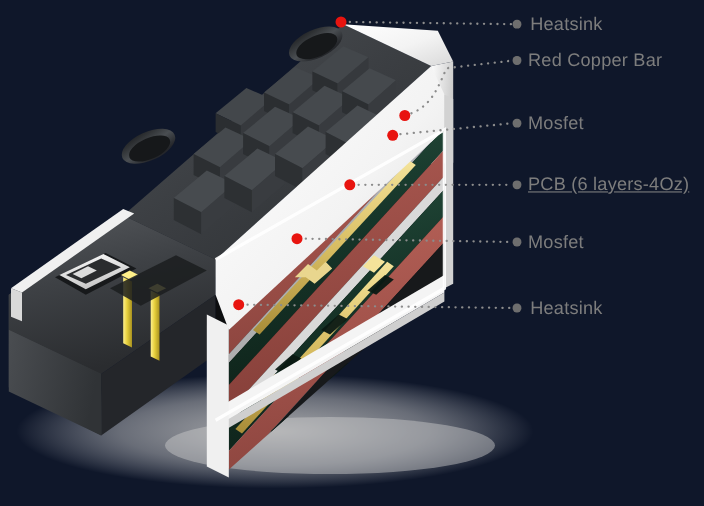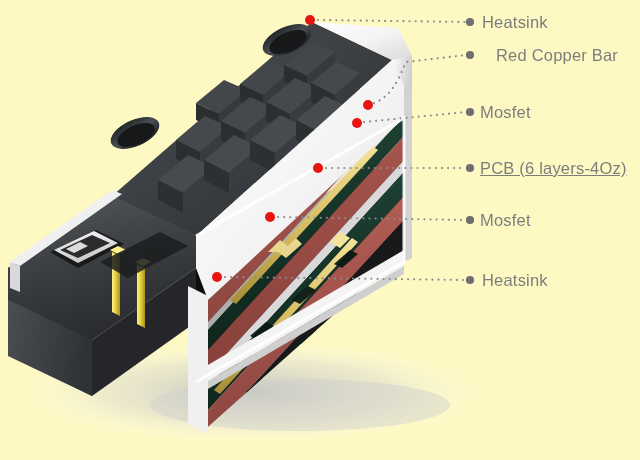--- a/index.html
+++ b/index.html
@@ -8,21 +8,21 @@
     padding: 0;
     background: #ffffff;
   }
   body {
     font-family: "Liberation Sans", sans-serif;
   }
   #stage {
     position: relative;
     width: 640px;
     height: 460px;
-    background: #fef9c3;
+    background: #0f172a;
     overflow: hidden;
   }
   #art {
     position: absolute;
     left: 0; top: 0;
     width: 640px;
     height: 460px;
   }
   
   .callout {
@@ -318,21 +318,21 @@
       <path d="M 326,168 L 466,168"></path>
       <path d="M 278,217 L 466,220"></path>
       <path d="M 225,277 L 466,280"></path>
     </g>
   </svg>
 
   <div id="callouts">
       <div class="callout-bullet" style="left: 466.25px; top: 18.25px; background: rgb(110, 110, 110);"></div>
       <div class="callout" style="left: 482px; top: 14px; color: rgb(125, 125, 125);">Heatsink</div>
       <div class="callout-bullet" style="left: 466.25px; top: 51.25px; background: rgb(110, 110, 110);"></div>
-      <div class="callout" style="left: 480px; top: 47px; color: rgb(125, 125, 125); margin-left: 16px;">Red Copper Bar</div>
+      <div class="callout" style="left: 480px; top: 47px; color: rgb(125, 125, 125);">Red Copper Bar</div>
       <div class="callout-bullet" style="left: 466.25px; top: 108.25px; background: rgb(110, 110, 110);"></div>
       <div class="callout" style="left: 480px; top: 104px; color: rgb(125, 125, 125);">Mosfet</div>
       <div class="callout-bullet" style="left: 466.25px; top: 164.25px; background: rgb(110, 110, 110);"></div>
       <div class="callout" style="left: 480px; top: 160px; color: rgb(125, 125, 125); text-decoration: underline;">PCB (6 layers-4Oz)</div>
       <div class="callout-bullet" style="left: 466.25px; top: 216.25px; background: rgb(110, 110, 110);"></div>
       <div class="callout" style="left: 480px; top: 212px; color: rgb(125, 125, 125);">Mosfet</div>
       <div class="callout-bullet" style="left: 466.25px; top: 276.25px; background: rgb(110, 110, 110);"></div>
       <div class="callout" style="left: 482px; top: 272px; color: rgb(125, 125, 125);">Heatsink</div>
     </div>
 

